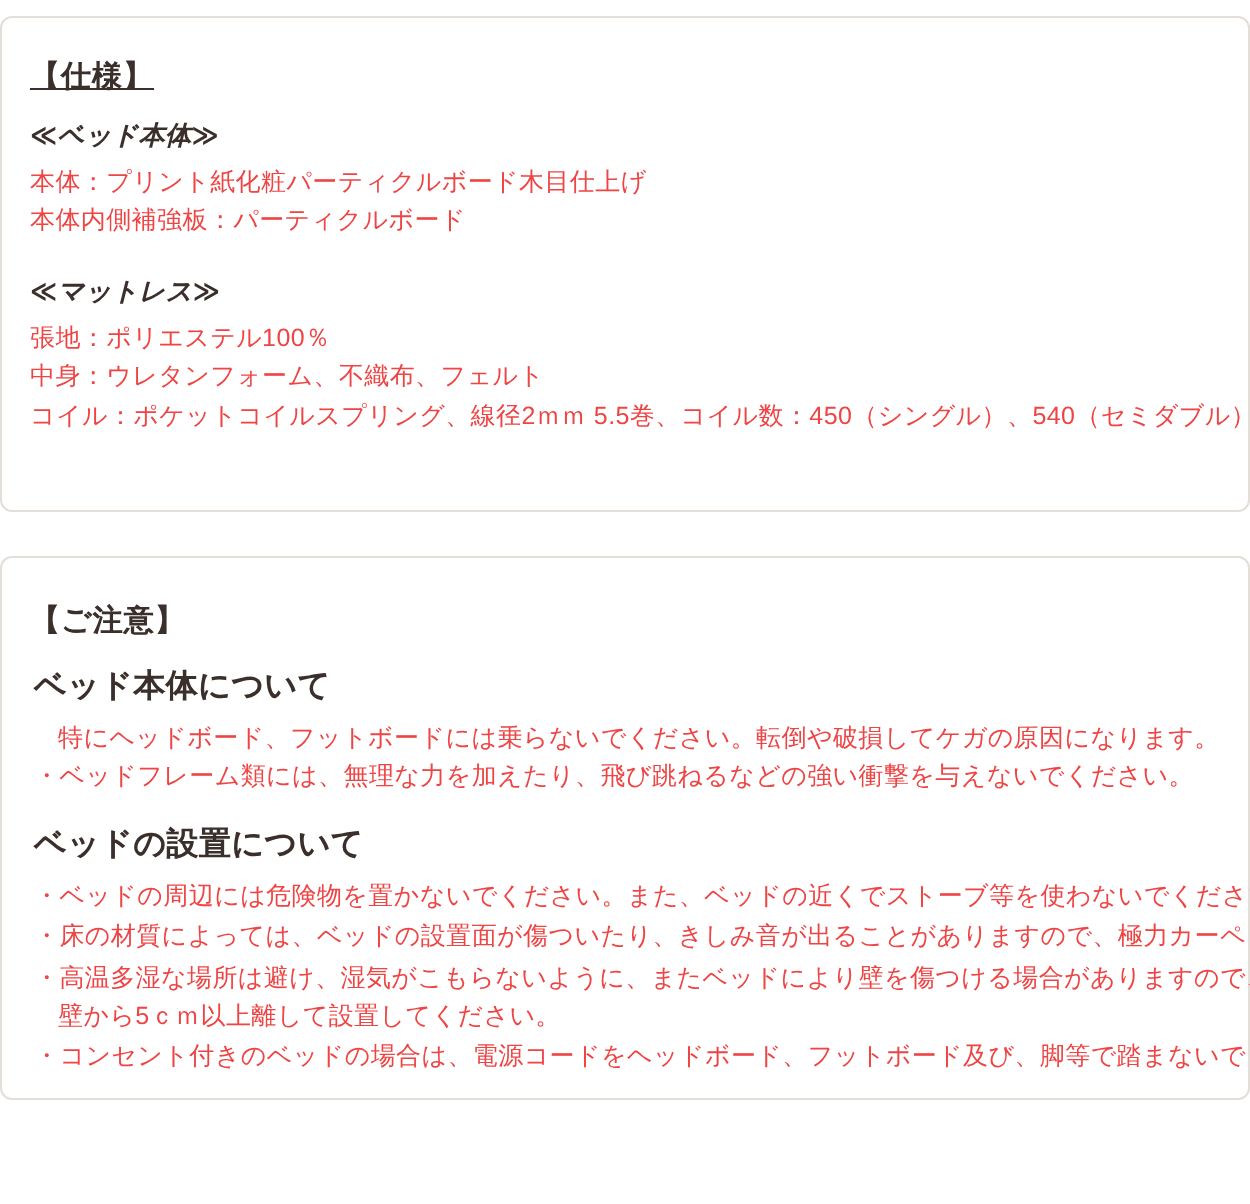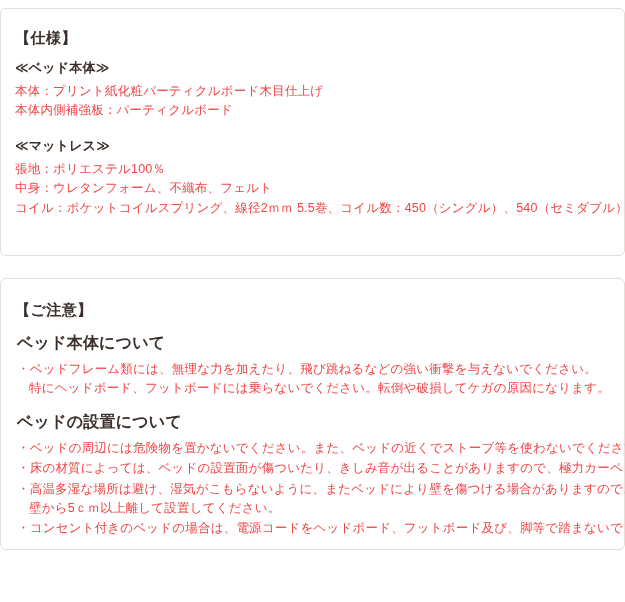--- a/index.html
+++ b/index.html
@@ -41,20 +41,21 @@
   .section-title {
     font-size: 15px;
     font-weight: bold;
     color: #3a2f2a;
     letter-spacing: 0.5px;
   }
   .spec-title {
     position: absolute;
     left: 14px;
     top: 20px;
+    text-decoration: underline;
   }
   .caution-title {
     position: absolute;
     left: 14px;
     top: 22px;
   }
   .body-line {
     font-size: 12.5px;
     color: #ef4444;
     line-height: 1.55;
@@ -68,20 +69,21 @@
     width: 600px;
   }
   .group {
     margin-bottom: 2px;
   }
   .group-head {
     font-size: 13px;
     font-weight: bold;
     margin-bottom: 5px;
     letter-spacing: 0.2px;
+    font-style: italic;
   }
   .group-gap {
     height: 14px;
   }
   .caution-body {
     position: absolute;
     left: 16px;
     top: 54px;
     width: 596px;
   }
@@ -130,22 +132,22 @@
     </div>
   </section>
 
   <section class="panel panel-caution">
     <div class="section-title caution-title">【ご注意】</div>
     <div class="caution-body">
 
       <div class="cgroup">
         <div class="cgroup-head">ベッド本体について</div>
         <div class="bullet-item">
+          <div class="body-line cont">特にヘッドボード、フットボードには乗らないでください。転倒や破損してケガの原因になります。</div>
           <div class="body-line">・ベッドフレーム類には、無理な力を加えたり、飛び跳ねるなどの強い衝撃を与えないでください。</div>
-          <div class="body-line cont">特にヘッドボード、フットボードには乗らないでください。転倒や破損してケガの原因になります。</div>
         </div>
       </div>
 
       <div class="cgroup">
         <div class="cgroup-head">ベッドの設置について</div>
 
         <div class="bullet-item">
           <div class="body-line">・ベッドの周辺には危険物を置かないでください。また、ベッドの近くでストーブ等を使わないでください。</div>
         </div>
 

